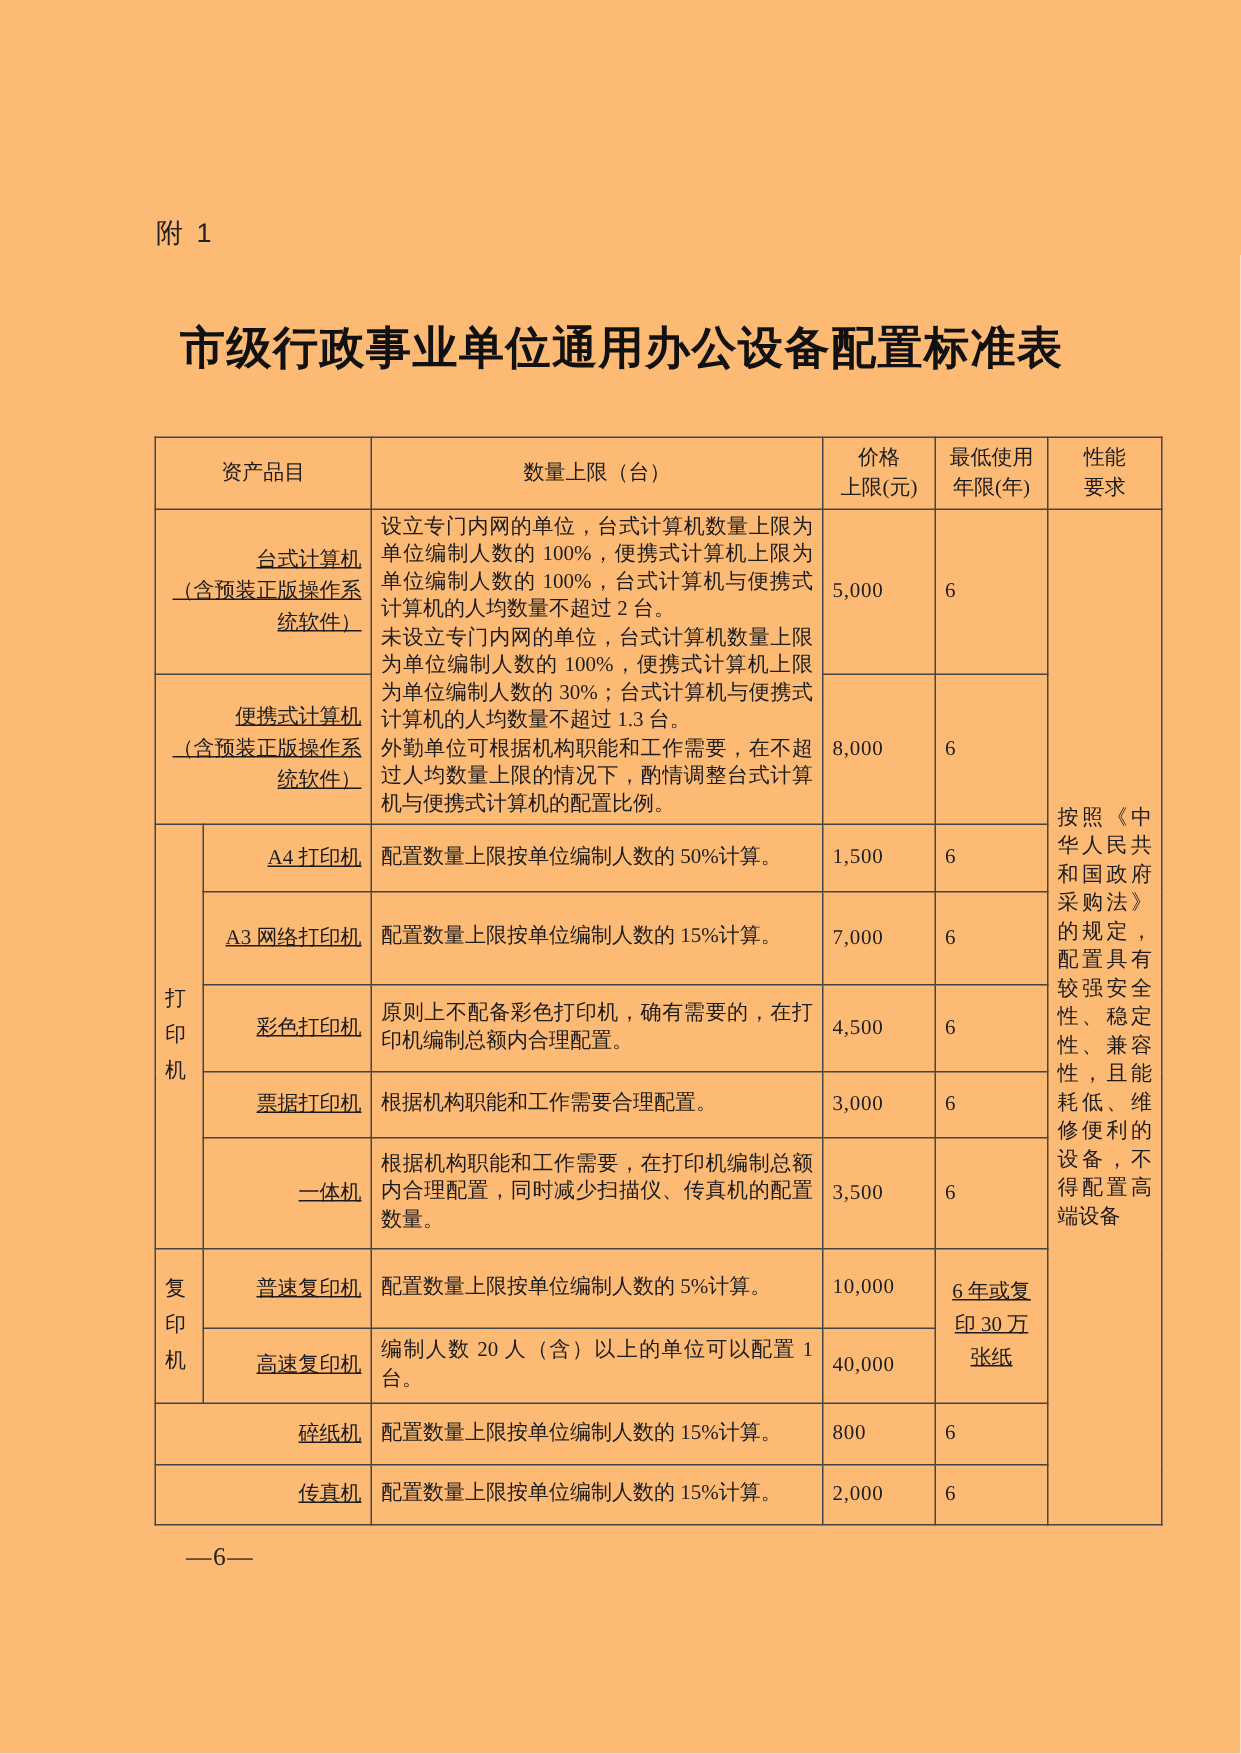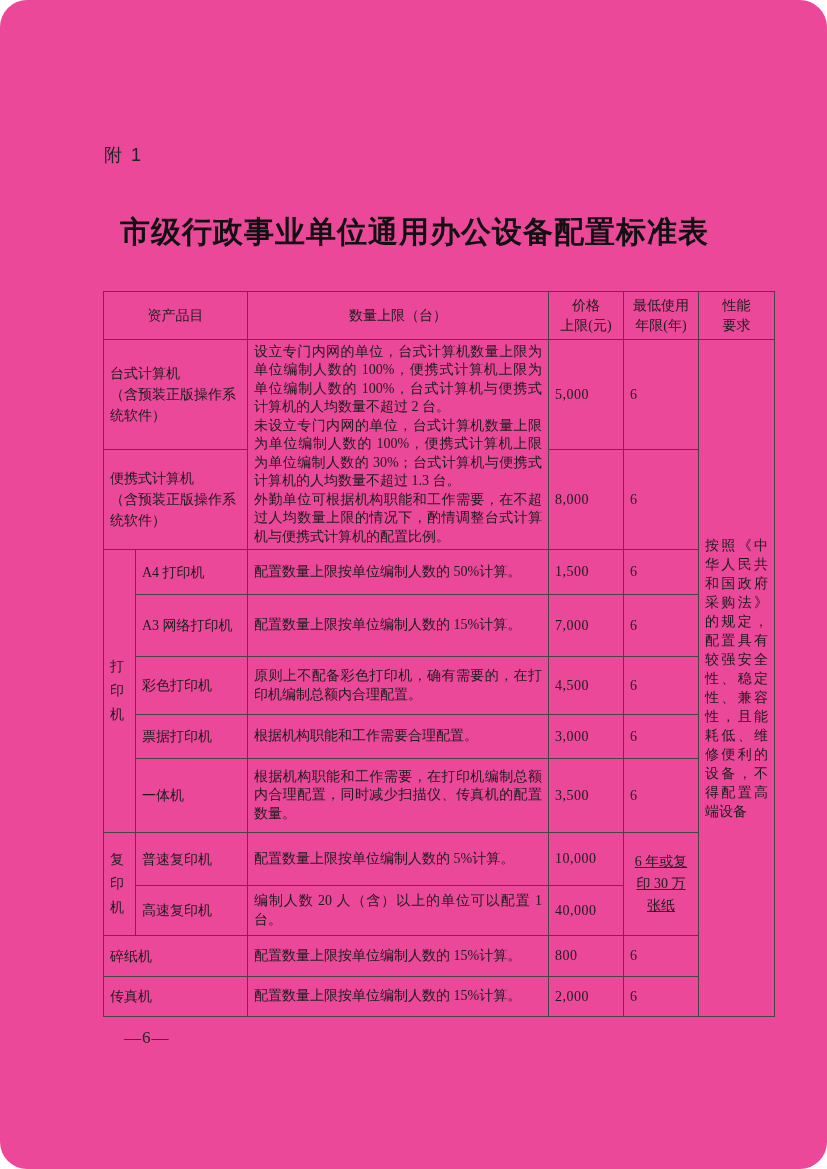--- a/index.html
+++ b/index.html
@@ -11,23 +11,22 @@
     width: 827px;
     height: 1169px;
     position: relative;
     font-family: "Liberation Serif", "DejaVu Serif", serif;
     color: #1c1c1c;
   }
   .page {
     position: relative;
     width: 827px;
     height: 1169px;
-    background: #ec4899;
+    background: #fdba74;
     overflow: hidden;
-    border-radius: 27px;
   }
   .attachment-label {
     position: absolute;
     left: 104px;
     top: 143px;
     font-family: "Liberation Sans", "DejaVu Sans", sans-serif;
     font-size: 18px;
     color: #222;
     letter-spacing: 2px;
   }
@@ -60,22 +59,23 @@
     padding: 2px 6px;
     color: #1c1c1c;
     overflow: hidden;
   }
   th.hdr {
     text-align: center;
     line-height: 20px;
   }
   .pre { white-space: pre-line; }
   td.name {
-    text-align: left;
+    text-align: right;
     line-height: 21px;
+    text-decoration: underline;
   }
   td.desc {
     text-align: justify;
     line-height: 18.5px;
     padding: 3px 8px;
   }
   td.num {
     text-align: left;
     letter-spacing: 0.5px;
   }

